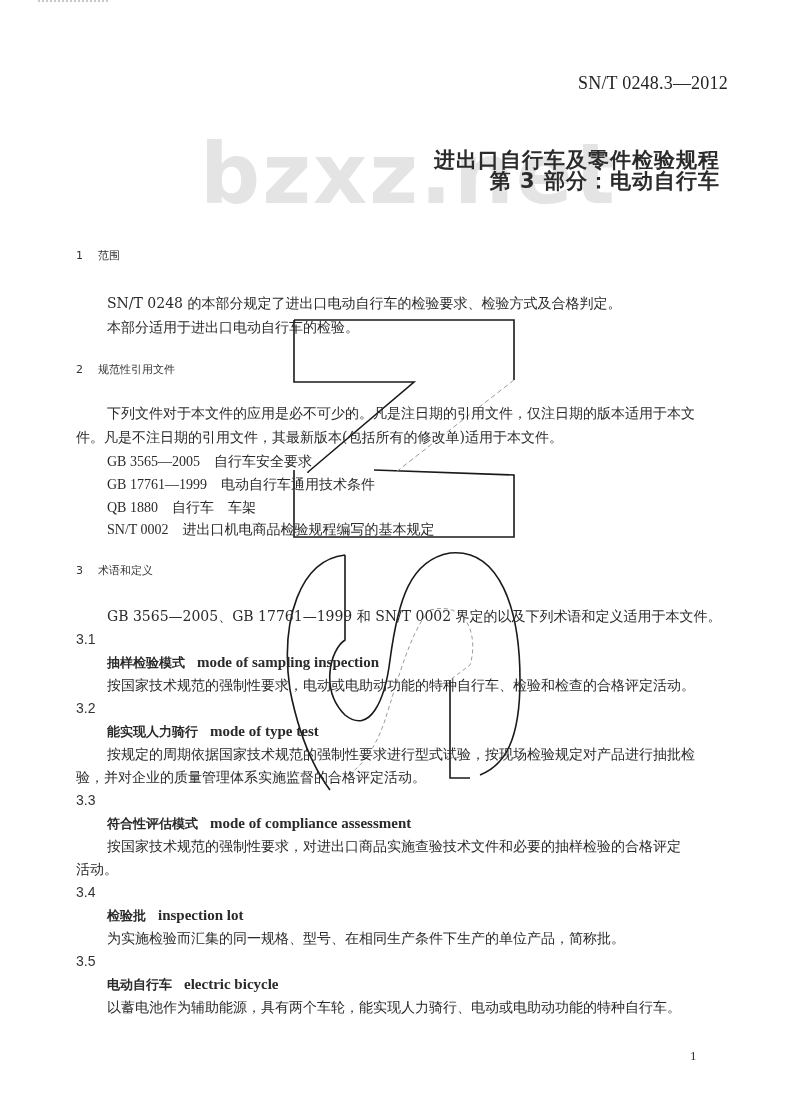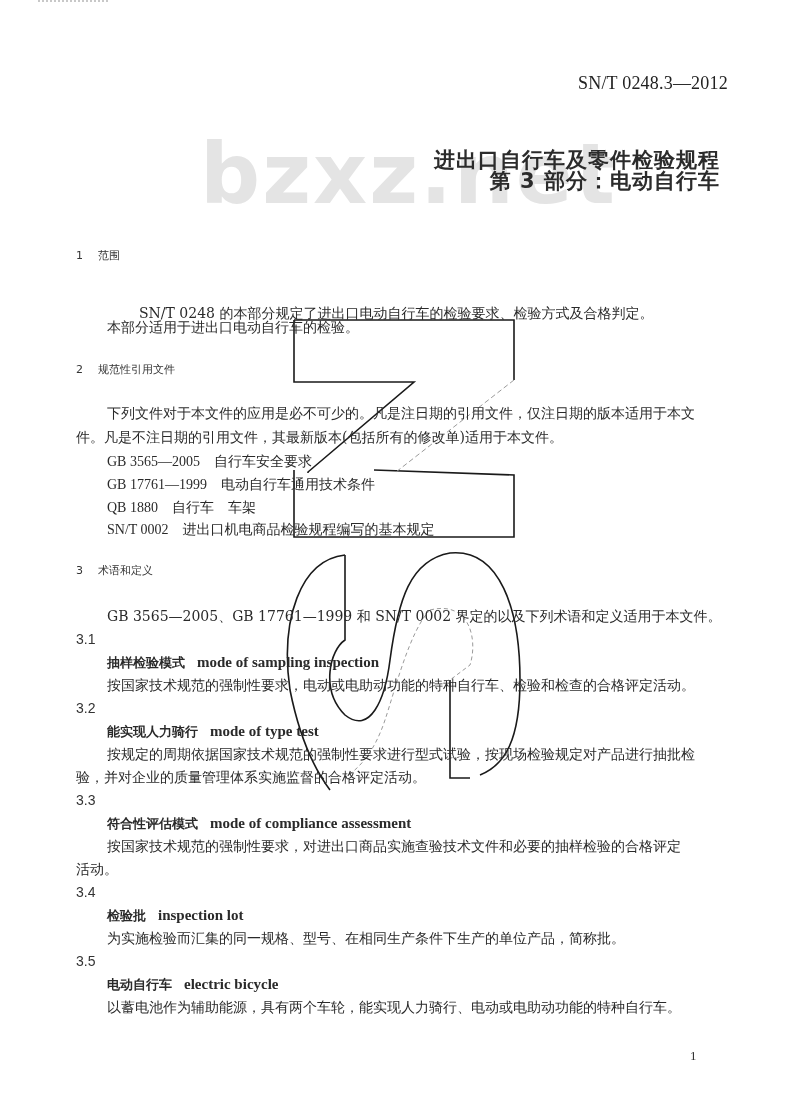--- a/index.html
+++ b/index.html
@@ -76,21 +76,21 @@
   </g>
   <g fill="none" stroke="#9a9a9a" stroke-width="1" stroke-dasharray="4,3">
     <path d="M430,610 C470,600 478,640 470,665 L450,680"></path>
     <path d="M430,610 C410,630 395,690 385,720 C375,750 360,770 340,780"></path>
   </g>
 </svg>
 
 <div class="line sec" style="left:76px; top:247px;">
   <span class="num">1</span><span>范围</span>
 </div>
-<div class="line" style="left:107px; top:304px;margin-left:32px;">SN/T 0248 的本部分规定了进出口电动自行车的检验要求、检验方式及合格判定。</div>
+<div class="line" style="left:107px; top:294px;">SN/T 0248 的本部分规定了进出口电动自行车的检验要求、检验方式及合格判定。</div>
 <div class="line" style="left:107px; top:318px;">本部分适用于进出口电动自行车的检验。</div>
 
 <div class="line sec" style="left:76px; top:361px;">
   <span class="num">2</span><span>规范性引用文件</span>
 </div>
 <div class="line" style="left:107px; top:404px;">下列文件对于本文件的应用是必不可少的。凡是注日期的引用文件，仅注日期的版本适用于本文</div>
 <div class="line" style="left:76px; top:428px;">件。凡是不注日期的引用文件，其最新版本(包括所有的修改单)适用于本文件。</div>
 
 <div class="line ref" style="left:107px; top:452px;">
   <span class="code">GB 3565—2005</span><span>自行车安全要求</span>

